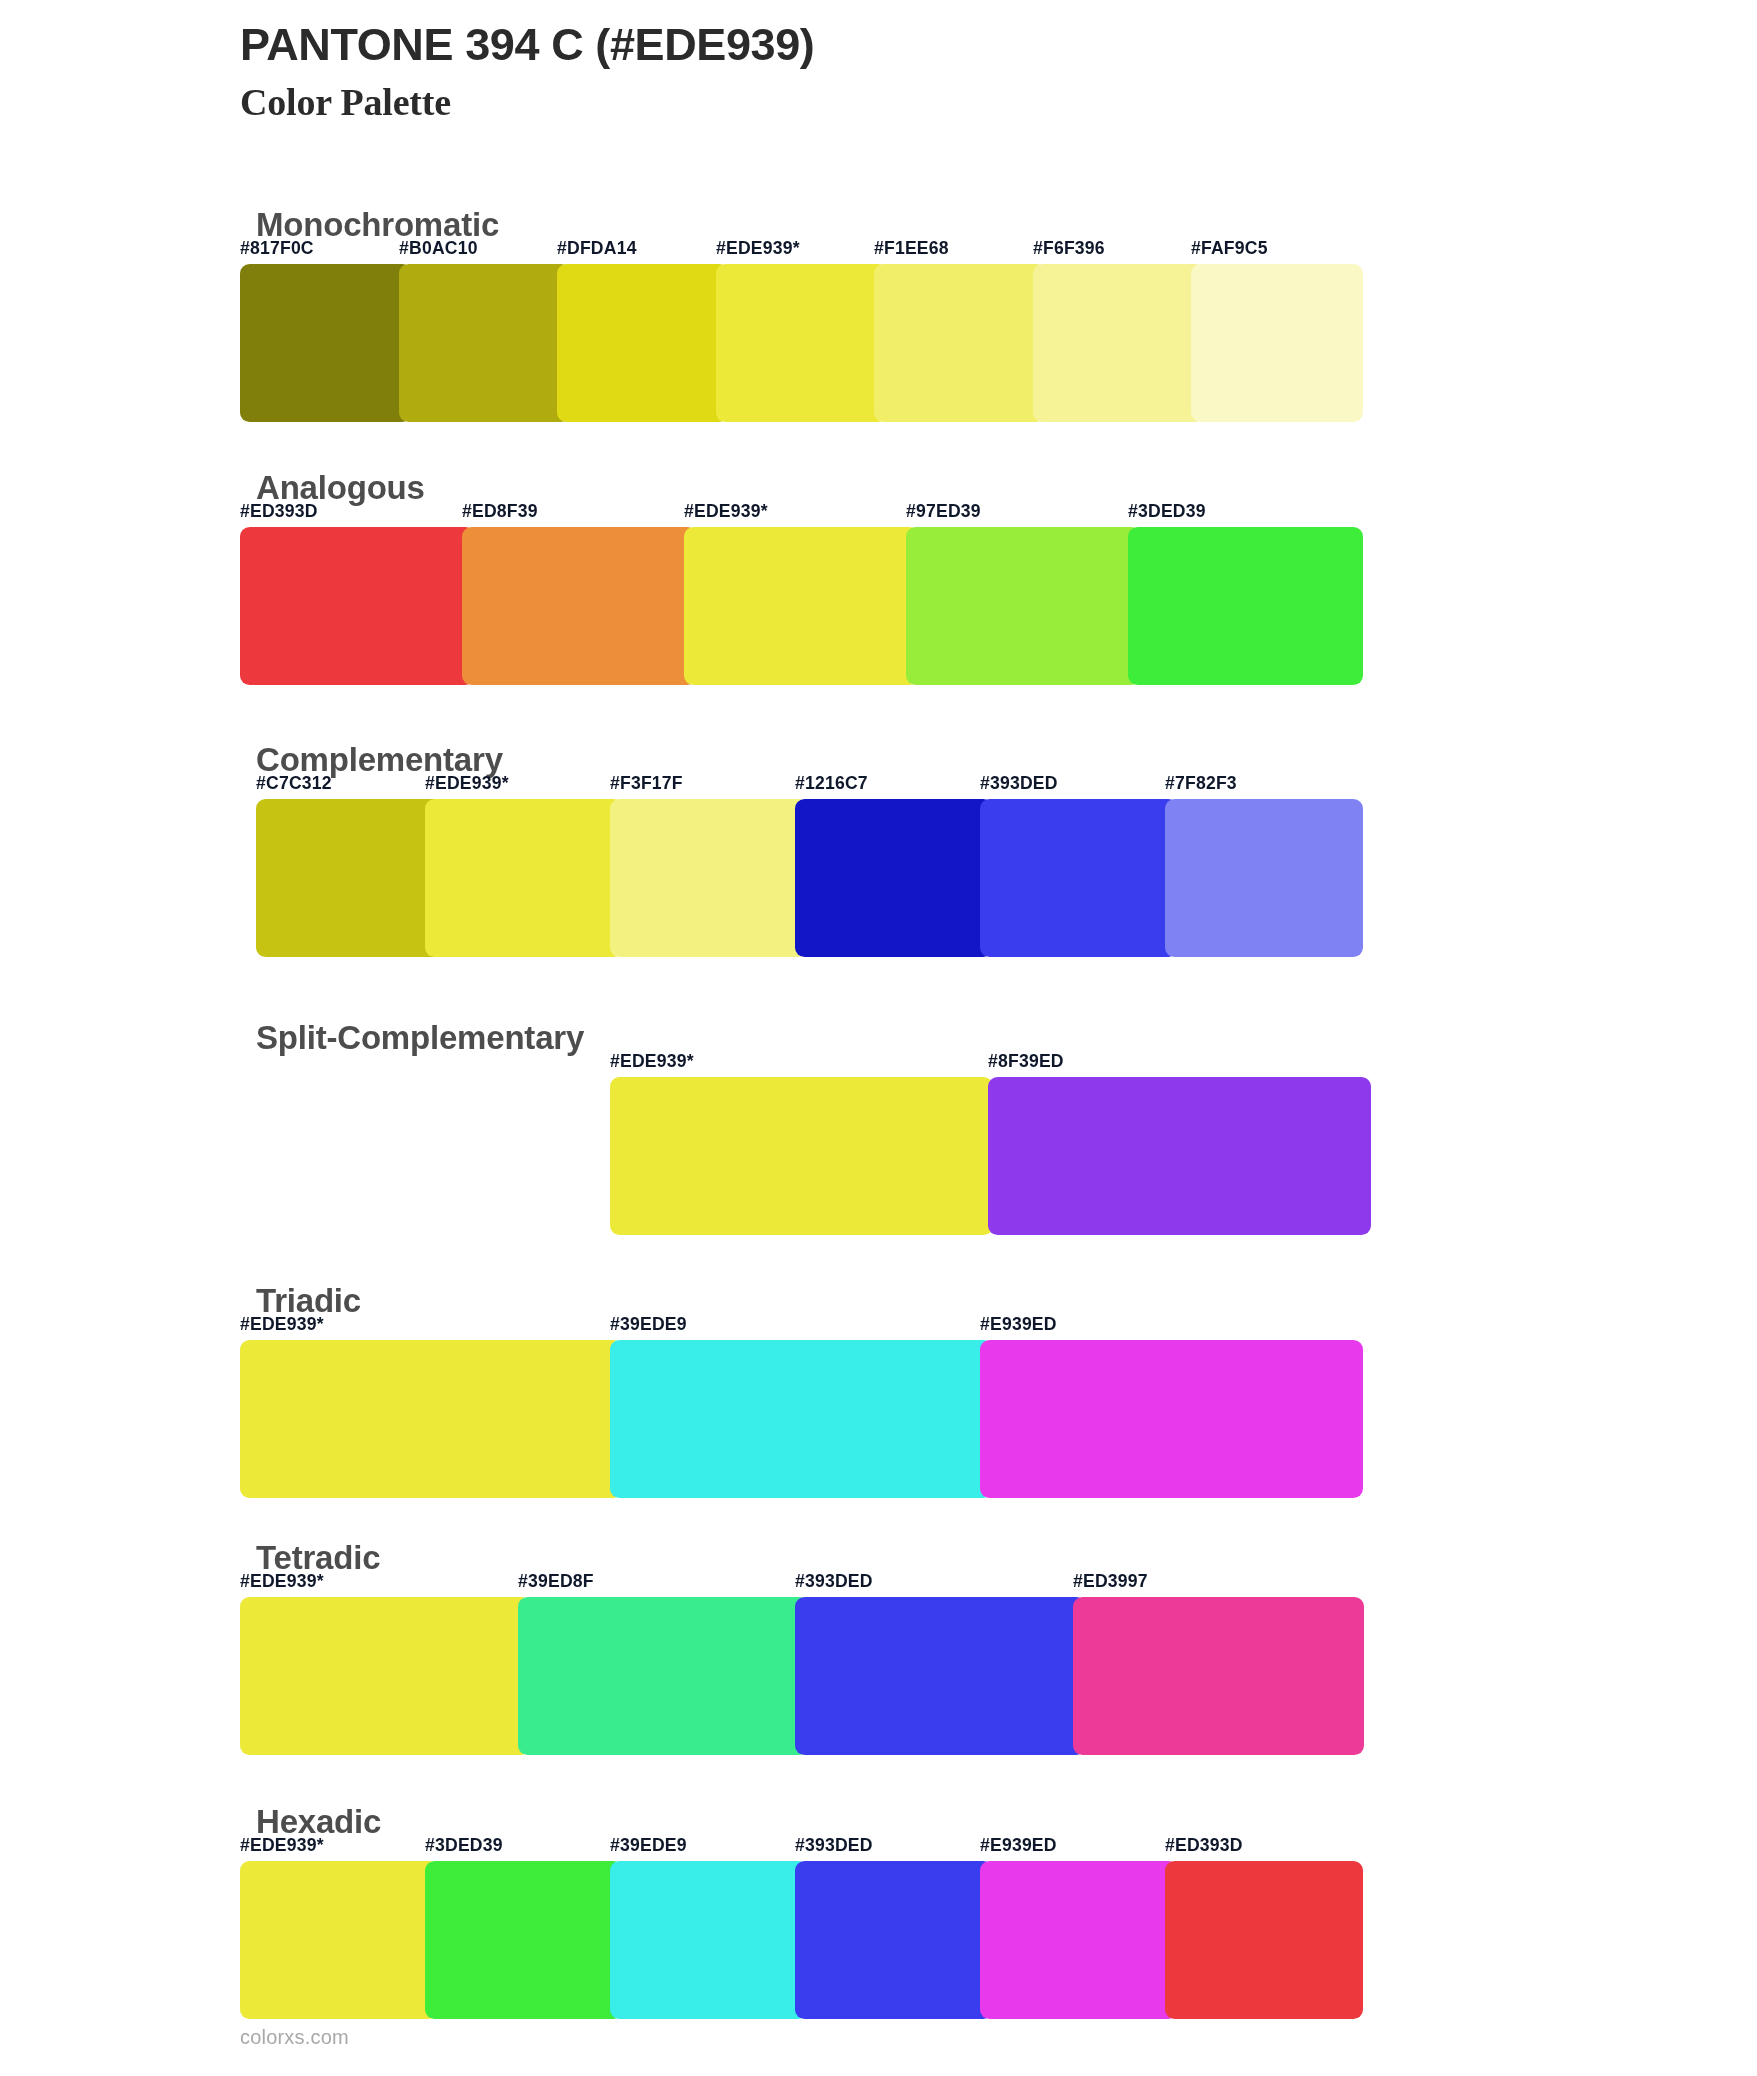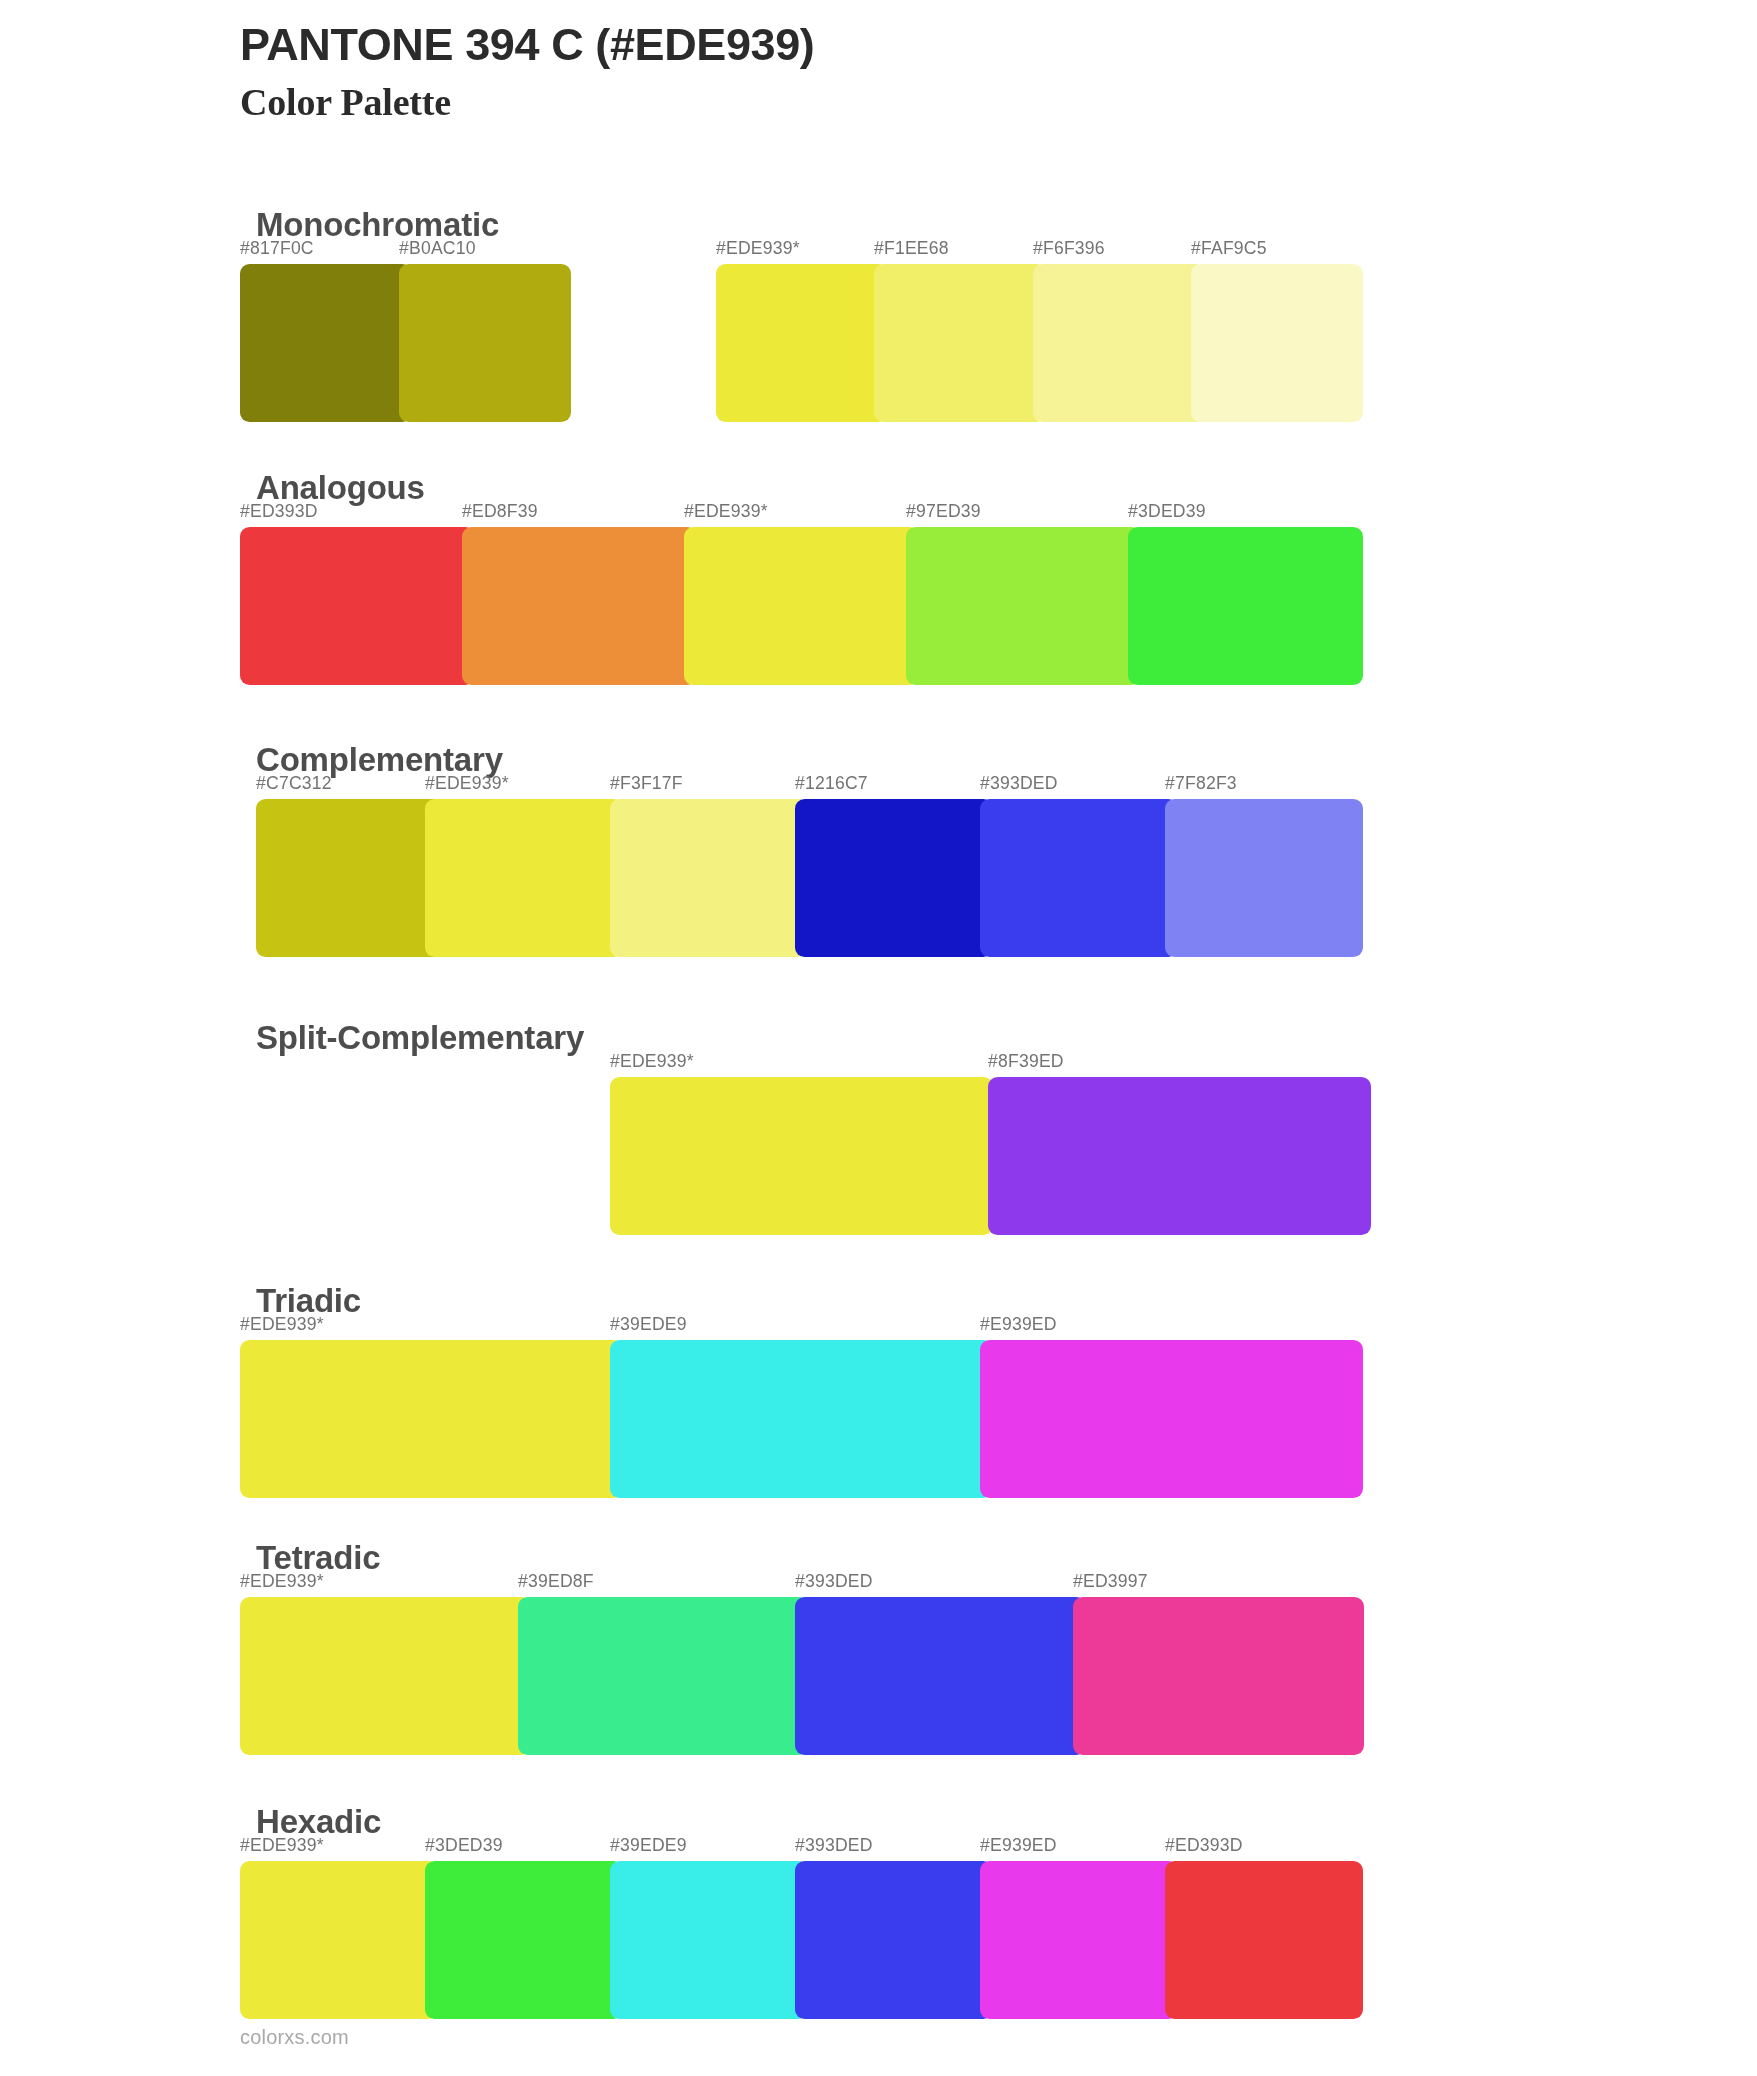--- a/index.html
+++ b/index.html
@@ -81,22 +81,22 @@
   .swatch {
     position: absolute;
     top: 0;
     height: 202px;
   }
   .swatch-label {
     position: absolute;
     top: 0;
     left: 0;
     font-size: 17.6px;
-    font-weight: 400;
-    color: #737373;
+    font-weight: 700;
+    color: #0f172a;
     letter-spacing: 0.2px;
     line-height: 1;
     white-space: nowrap;
   }
   .swatch-chip {
     position: absolute;
     top: 24px;
     left: 0;
     height: 158px;
     border-radius: 9.6px;
@@ -130,20 +130,24 @@
         <div class="section-heading">Monochromatic</div>
         <div class="swatch-strip" style="width: 1110px;">
           <div class="swatch" style="left: 0px; width: 159px; z-index: 1;">
             <div class="swatch-label">#817F0C</div>
             <div class="swatch-chip" style="width: 172px; background: rgb(129, 127, 12);"></div>
           </div>
           <div class="swatch" style="left: 159px; width: 159px; z-index: 2;">
             <div class="swatch-label">#B0AC10</div>
             <div class="swatch-chip" style="width: 172px; background: rgb(176, 172, 16);"></div>
           </div>
+          <div class="swatch" style="left: 317px; width: 159px; z-index: 3;">
+            <div class="swatch-label">#DFDA14</div>
+            <div class="swatch-chip" style="width: 172px; background: rgb(223, 218, 20);"></div>
+          </div>
           <div class="swatch" style="left: 476px; width: 159px; z-index: 4;">
             <div class="swatch-label">#EDE939*</div>
             <div class="swatch-chip" style="width: 172px; background: rgb(237, 233, 57);"></div>
           </div>
           <div class="swatch" style="left: 634px; width: 159px; z-index: 5;">
             <div class="swatch-label">#F1EE68</div>
             <div class="swatch-chip" style="width: 172px; background: rgb(241, 238, 104);"></div>
           </div>
           <div class="swatch" style="left: 793px; width: 159px; z-index: 6;">
             <div class="swatch-label">#F6F396</div>

